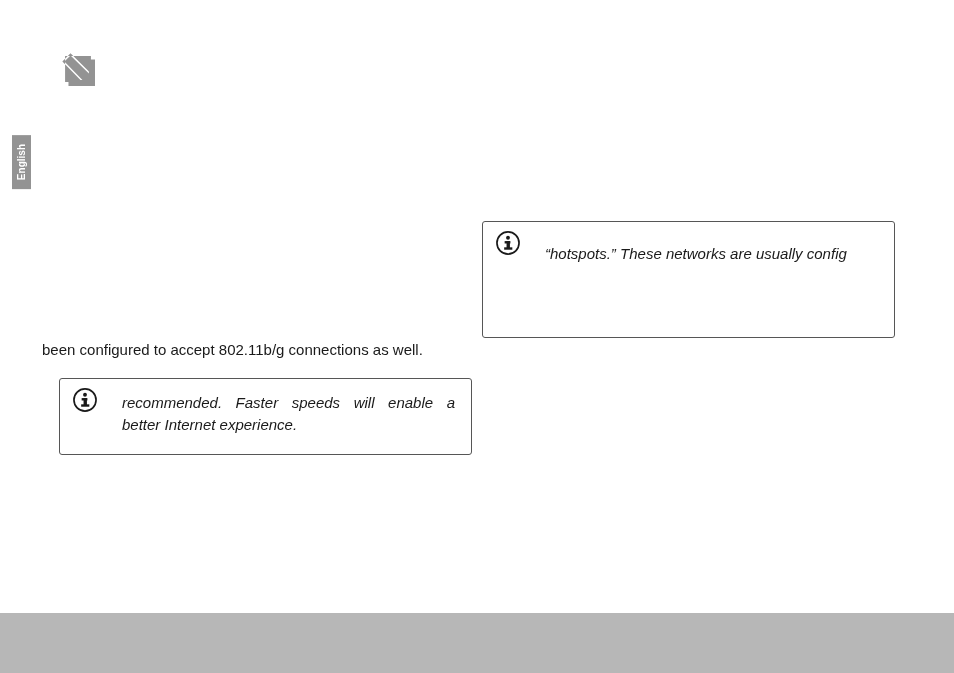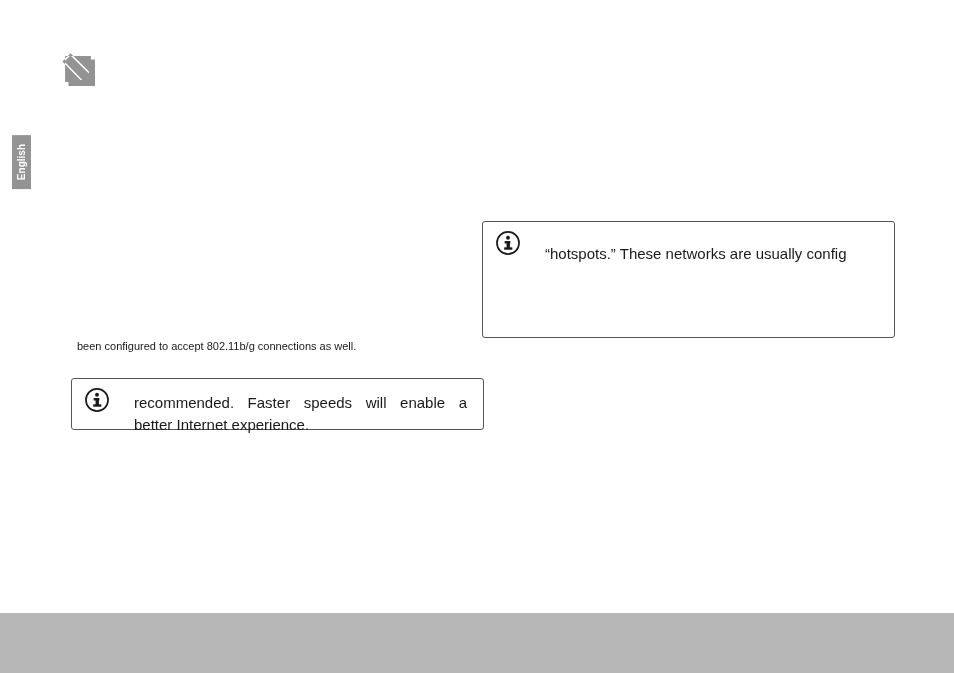--- a/index.html
+++ b/index.html
@@ -34,57 +34,57 @@
       font-size: 10px;
       font-weight: bold;
       padding: 9px 4px;
       writing-mode: vertical-rl;
       text-orientation: mixed;
       transform: rotate(180deg);
     }
     .body-text {
       position: absolute;
       top: 338px;
-      left: 77px;
-      font-size: 11px;
+      left: 42px;
+      font-size: 15px;
       color: #1a1a1a;
       line-height: 1.55;
     }
     .info-box {
       position: absolute;
       border: 1px solid #565656;
       border-radius: 3px;
       overflow: visible;
       background: #ffffff;
     }
     .info-box-left {
       top: 378px;
       left: 59px;
       width: 413px;
-      height: 52px;
-      margin-left: 12px;
+      height: 77px;
     }
     .info-box-right {
       top: 221px;
       left: 482px;
       width: 413px;
       height: 117px;
     }
     .info-icon {
       position: absolute;
       top: 9px;
       left: 13px;
       width: 24px;
       height: 24px;
     }
     .info-icon svg {
       width: 100%;
       height: 100%;
     }
     .info-text {
+      font-style: italic;
       font-size: 15px;
       color: #1a1a1a;
       line-height: 1.45;
       text-align: justify;
     }
     .info-text-left {
       position: absolute;
       top: 13px;
       left: 62px;
       right: 16px;

